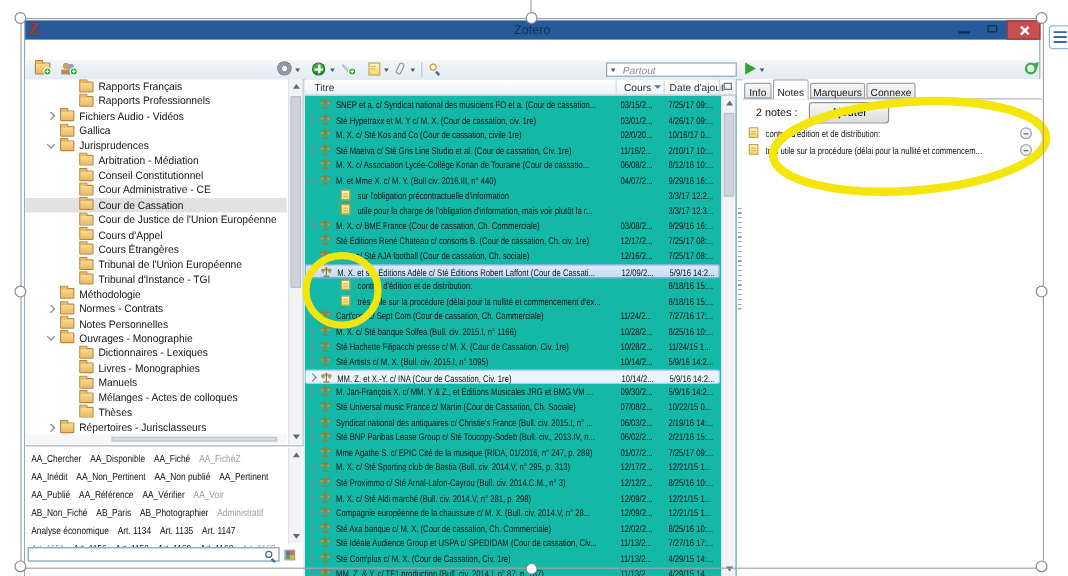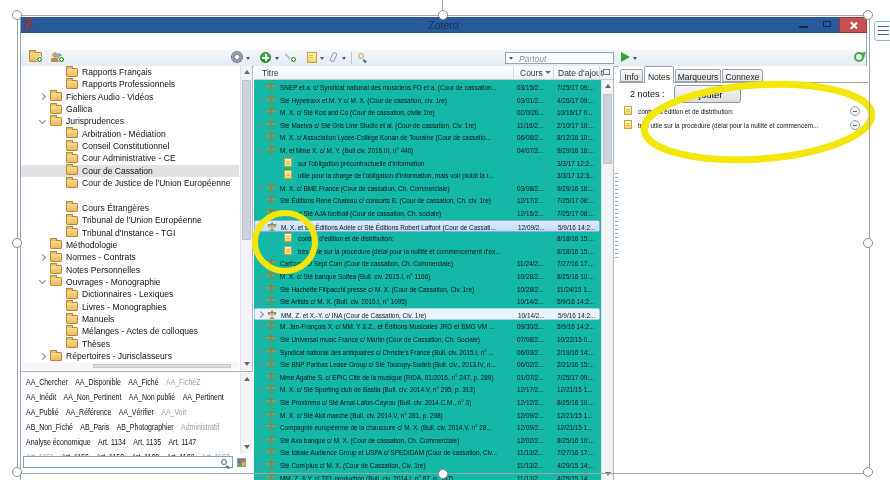--- a/index.html
+++ b/index.html
@@ -195,20 +195,24 @@
           <span class="lbl" style="left: 61px;">Cour Administrative - CE</span>
         </div>
         <div class="trow sel" style="top: 98.8px;">
           <div class="folder tfold" style="left: 45px;"></div>
           <span class="lbl" style="left: 61px;">Cour de Cassation</span>
         </div>
         <div class="trow" style="top: 111.15px;">
           <div class="folder tfold" style="left: 45px;"></div>
           <span class="lbl" style="left: 61px;">Cour de Justice de l'Union Européenne</span>
         </div>
+        <div class="trow" style="top: 123.5px;">
+          <div class="folder tfold" style="left: 45px;"></div>
+          <span class="lbl" style="left: 61px;">Cours d'Appel</span>
+        </div>
         <div class="trow" style="top: 135.85px;">
           <div class="folder tfold" style="left: 45px;"></div>
           <span class="lbl" style="left: 61px;">Cours Étrangères</span>
         </div>
         <div class="trow" style="top: 148.2px;">
           <div class="folder tfold" style="left: 45px;"></div>
           <span class="lbl" style="left: 61px;">Tribunal de l'Union Européenne</span>
         </div>
         <div class="trow" style="top: 160.55px;">
           <div class="folder tfold" style="left: 45px;"></div>

